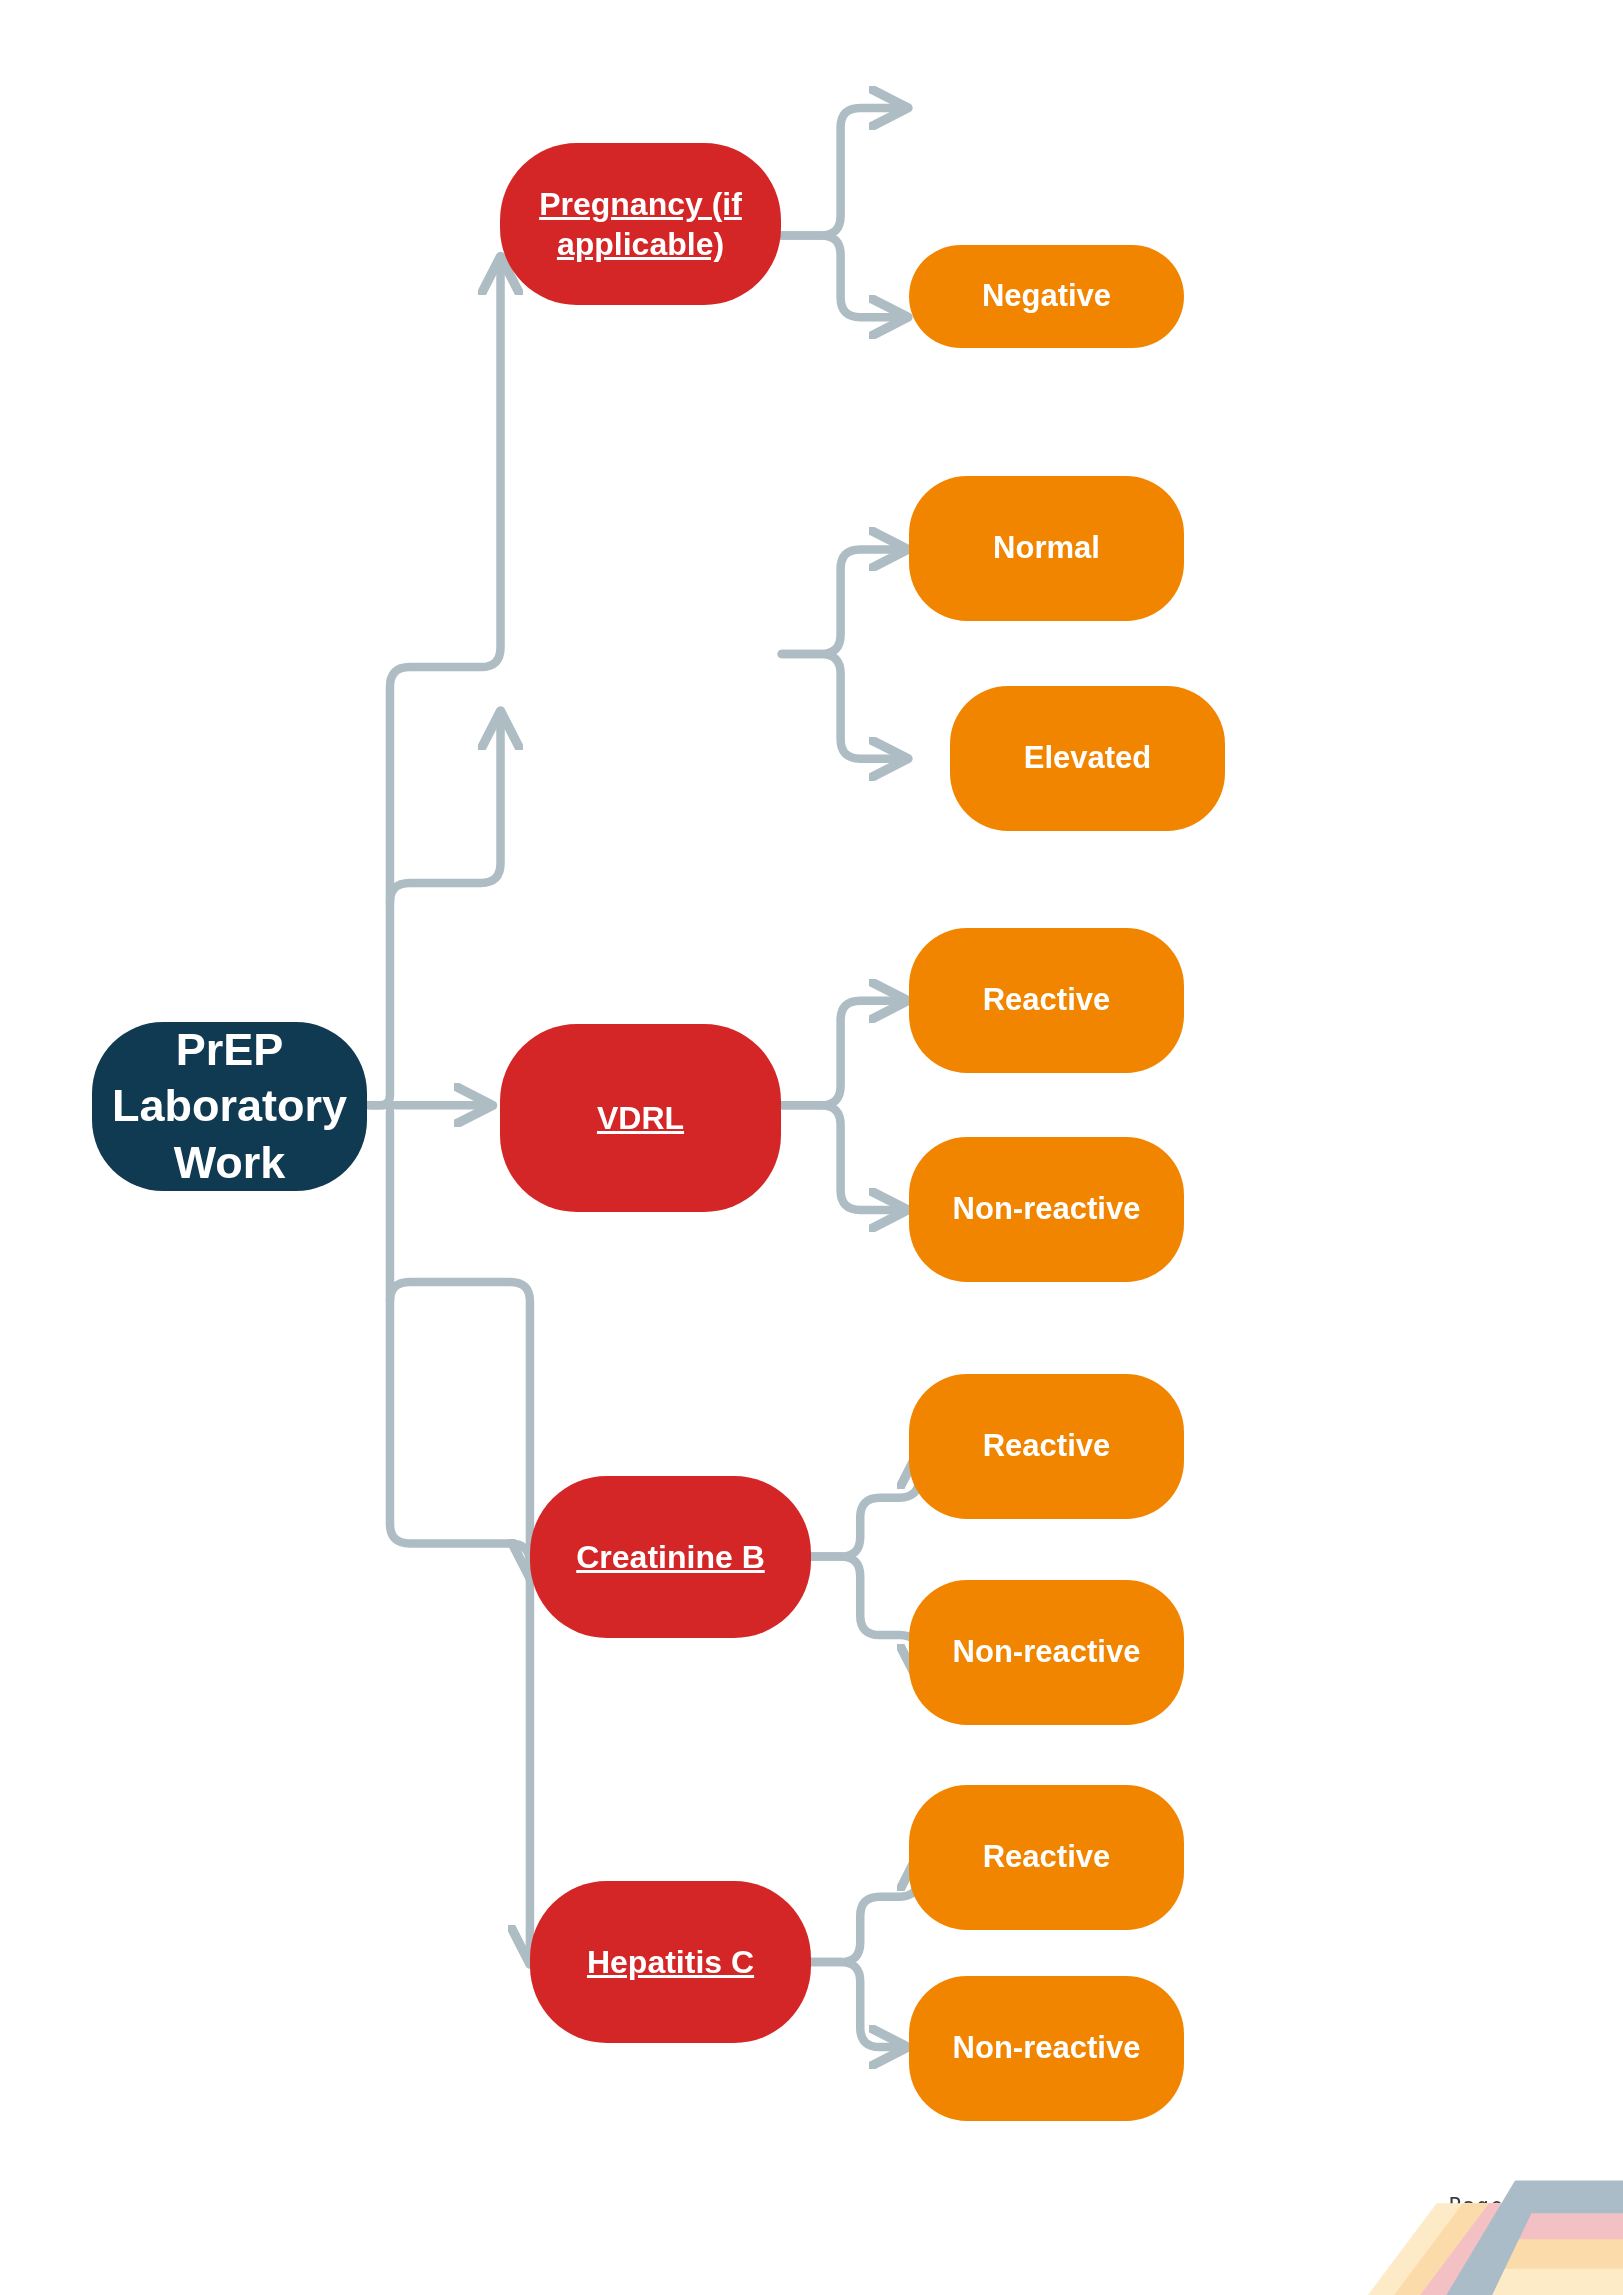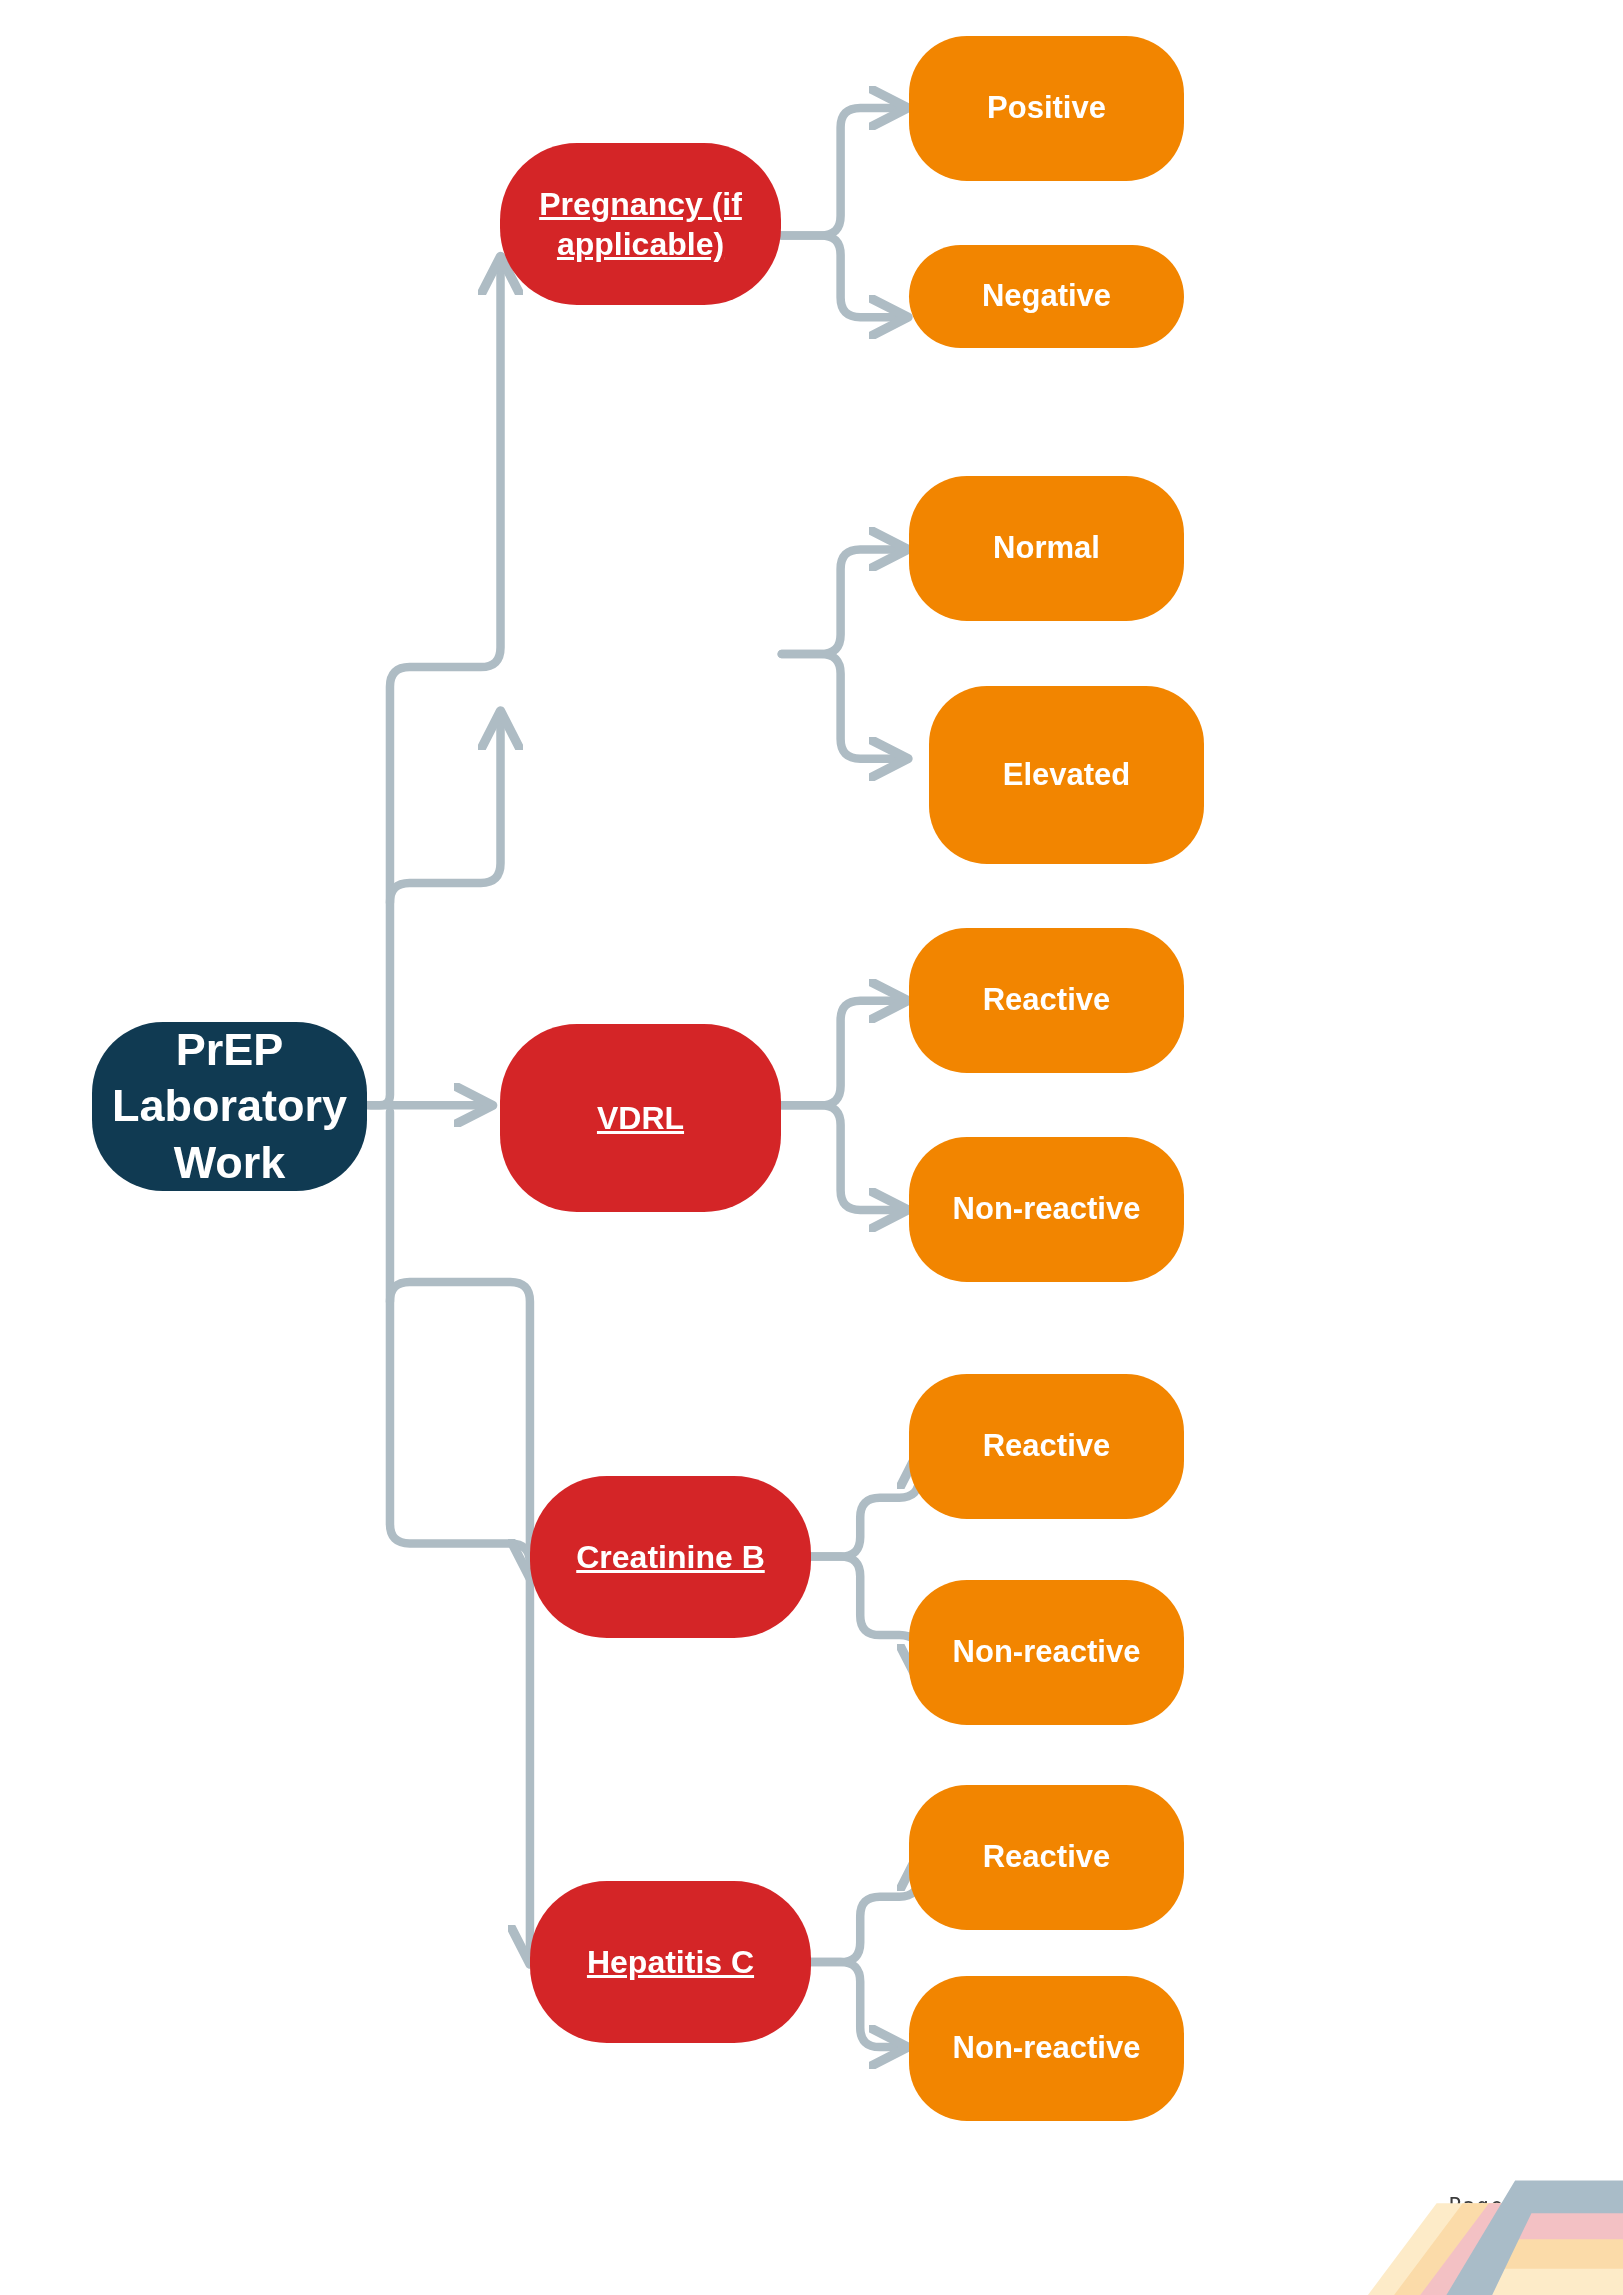--- a/index.html
+++ b/index.html
@@ -138,33 +138,30 @@
   </div>
 
   <div class="node node-test" style="left:530px; top:1476px; width:281px; height:162px;">
     <span class="node-label">Creatinine B</span>
   </div>
 
   <div class="node node-test" style="left:530px; top:1881px; width:281px; height:162px;">
     <span class="node-label">Hepatitis C</span>
   </div>
 
-  <div class="node node-outcome" style="left:909px; top:36px; width:275px; height:145px;">
-    <span class="node-label">Positive</span>
-  </div>
 
   <div class="node node-outcome" style="left:909px; top:245px; width:275px; height:103px;">
     <span class="node-label">Negative</span>
   </div>
 
   <div class="node node-outcome" style="left:909px; top:476px; width:275px; height:145px;">
     <span class="node-label">Normal</span>
   </div>
 
-  <div class="node node-outcome" style="left:929px; top:686px; width:275px; height:178px;">
+  <div class="node node-outcome" style="left:950px; top:686px; width:275px; height:145px;">
     <span class="node-label">Elevated</span>
   </div>
 
   <div class="node node-outcome" style="left:909px; top:928px; width:275px; height:145px;">
     <span class="node-label">Reactive</span>
   </div>
 
   <div class="node node-outcome" style="left:909px; top:1137px; width:275px; height:145px;">
     <span class="node-label">Non-reactive</span>
   </div>

